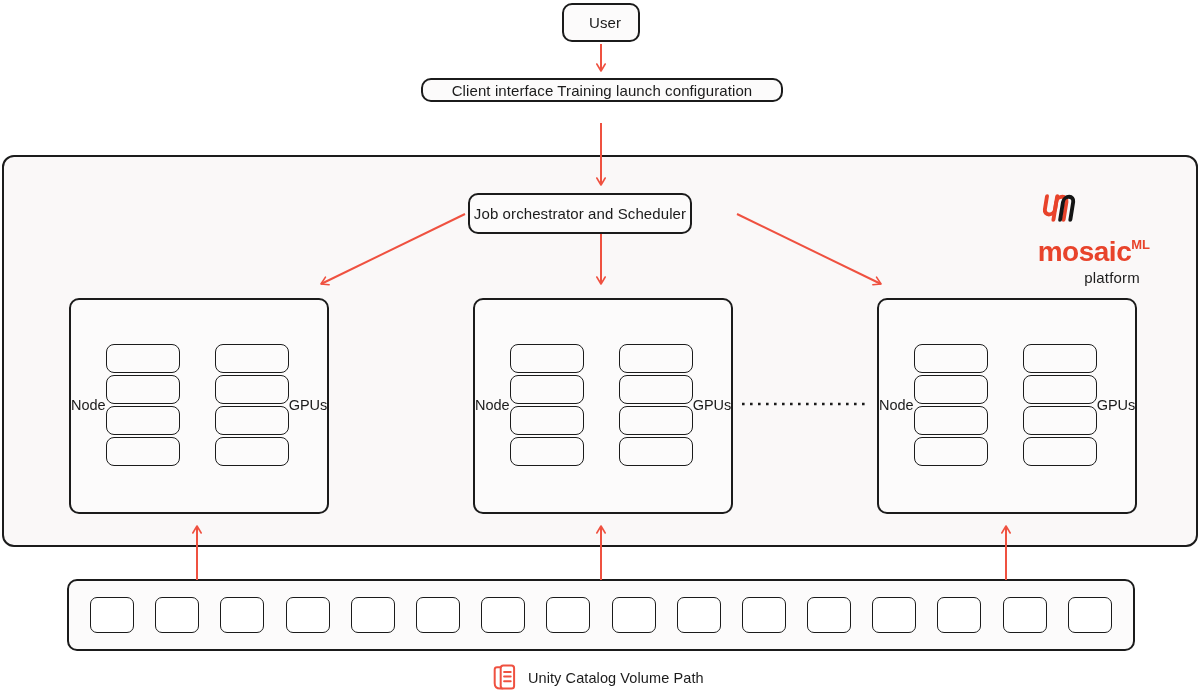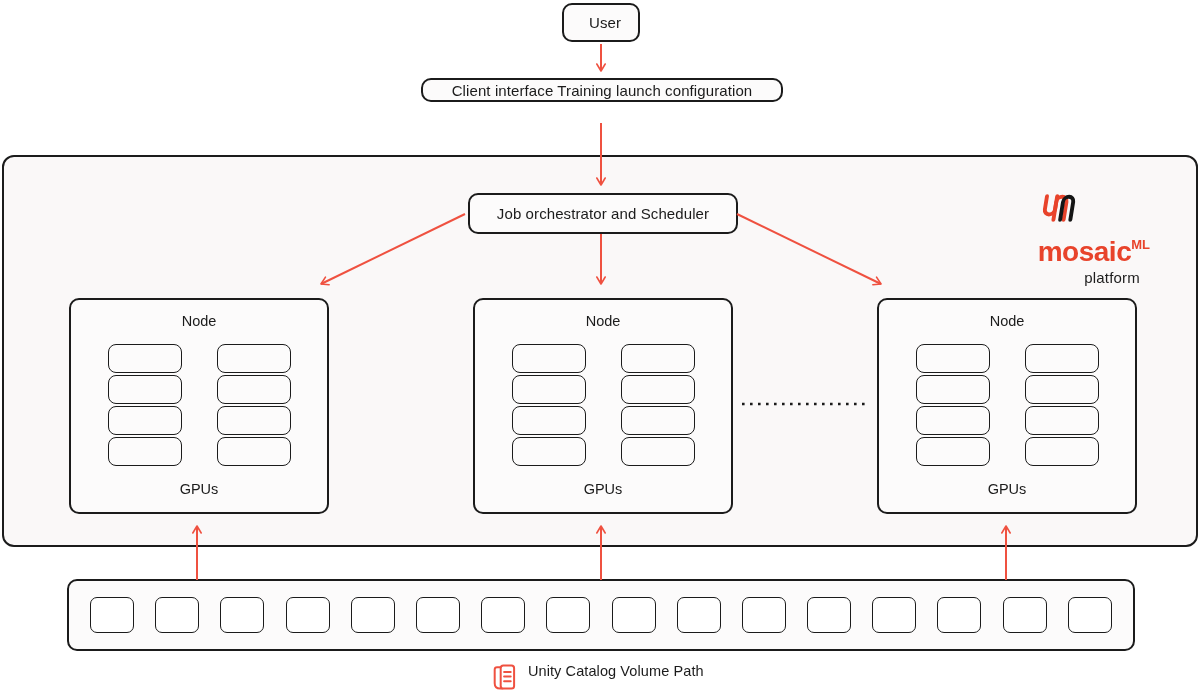--- a/index.html
+++ b/index.html
@@ -18,21 +18,21 @@
     position:absolute;
     background:var(--box);
     border:2px solid var(--ink);
     border-radius:10px;
     display:flex;align-items:center;justify-content:center;
     font-size:15px;font-weight:500;letter-spacing:.1px;
     z-index:2;
   }
   .user-box{left:562px;top:3px;width:78px;height:39px;padding-left:8px;}
   .client-box{left:421px;top:78px;width:362px;height:24px;}
-  .orchestrator-box{left:466px;top:191px;width:270px;height:41px;}
+  .orchestrator-box{left:466px;top:191px;width:224px;height:41px;}
 
   
   .platform{
     position:absolute;left:2px;top:155px;width:1196px;height:392px;
     background:var(--panel);
     border:2px solid var(--ink);
     border-radius:12px;
     z-index:0;
   }
 
@@ -47,21 +47,21 @@
   .brand-line{display:flex;align-items:flex-start;line-height:1;}
   .brand-name{font-size:28px;font-weight:bold;color:var(--brand);letter-spacing:-.5px;}
   .brand-sup{font-size:13px;font-weight:bold;color:var(--brand);margin-top:0;line-height:1;}
   .brand-sub{font-size:15px;color:#1d1d1d;margin-top:3px;margin-right:10px;letter-spacing:.2px;}
 
   
   .node{
     position:absolute;top:141px;width:260px;height:216px;
     background:var(--box);
     border:2px solid var(--ink);border-radius:10px;
-    display:flex;flex-direction:column;align-items:center;justify-content:space-between;
+    display:flex;flex-direction:row;align-items:center;justify-content:space-between;
     padding:13px 0 15px;
     z-index:2;
   }
   .node-1{left:65px;}   
   .node-2{left:469px;}
   .node-3{left:873px;}
   .node-title,.node-footer{font-size:14.5px;font-weight:500;}
   .gpu-grid{display:flex;gap:35px;}
   .gpu-col{display:flex;flex-direction:column;gap:2px;}
   .gpu-cell{width:74px;height:29px;background:var(--box);border:1.5px solid var(--ink);border-radius:8px;}
@@ -73,21 +73,21 @@
     border:2px solid var(--ink);border-radius:10px;
     display:flex;align-items:center;justify-content:space-between;
     padding:0 21px;
     z-index:2;
   }
   .storage-cell{width:44px;height:36px;background:#fff;border:1.5px solid var(--ink);border-radius:7px;flex:0 0 auto;}
 
   
   .footer{
     position:absolute;left:50%;top:663px;transform:translateX(-51.5%);
-    display:flex;gap:10px;
+    display:flex;align-items:center;gap:10px;
     z-index:2;
   }
   .footer-label{font-size:14.5px;font-weight:500;letter-spacing:.1px;}
 
   
   svg.arrows{position:absolute;inset:0;z-index:5;pointer-events:none;}
   .arrow{stroke:var(--accent);stroke-width:2;fill:none;}
   .arrowhead-path{stroke:var(--accent);fill:none;stroke-width:1.6;stroke-linecap:round;stroke-linejoin:round;}
   .dots{stroke:var(--ink);stroke-width:2.6;stroke-dasharray:2.6 5.4;fill:none;}
   .logo-mark-red{stroke:var(--brand);}

